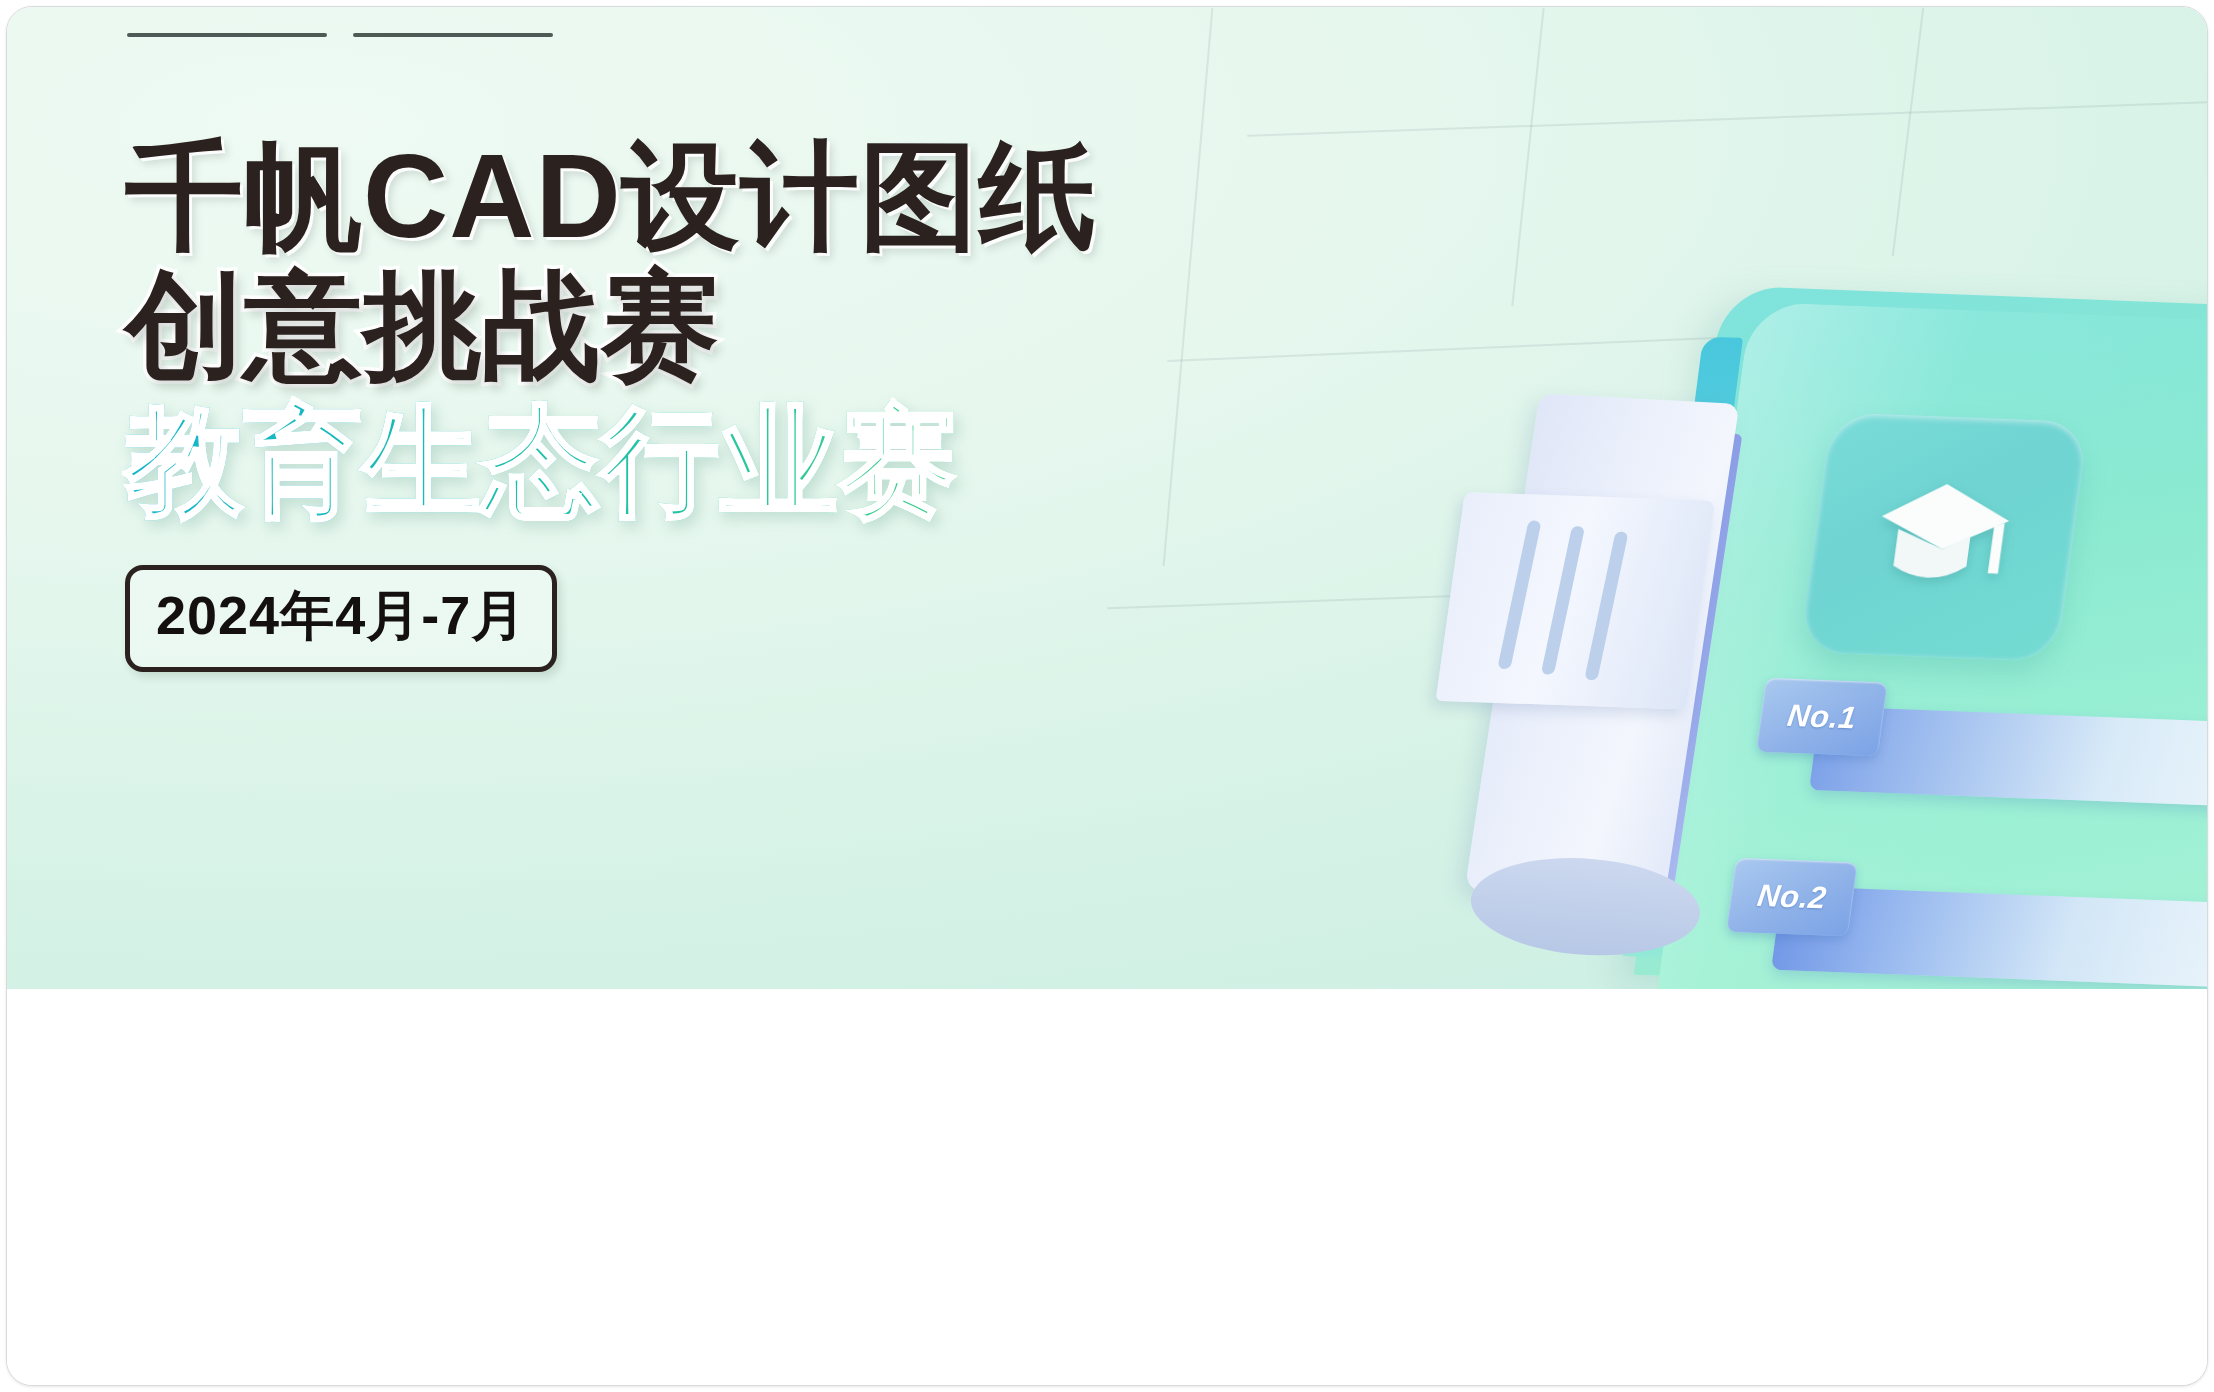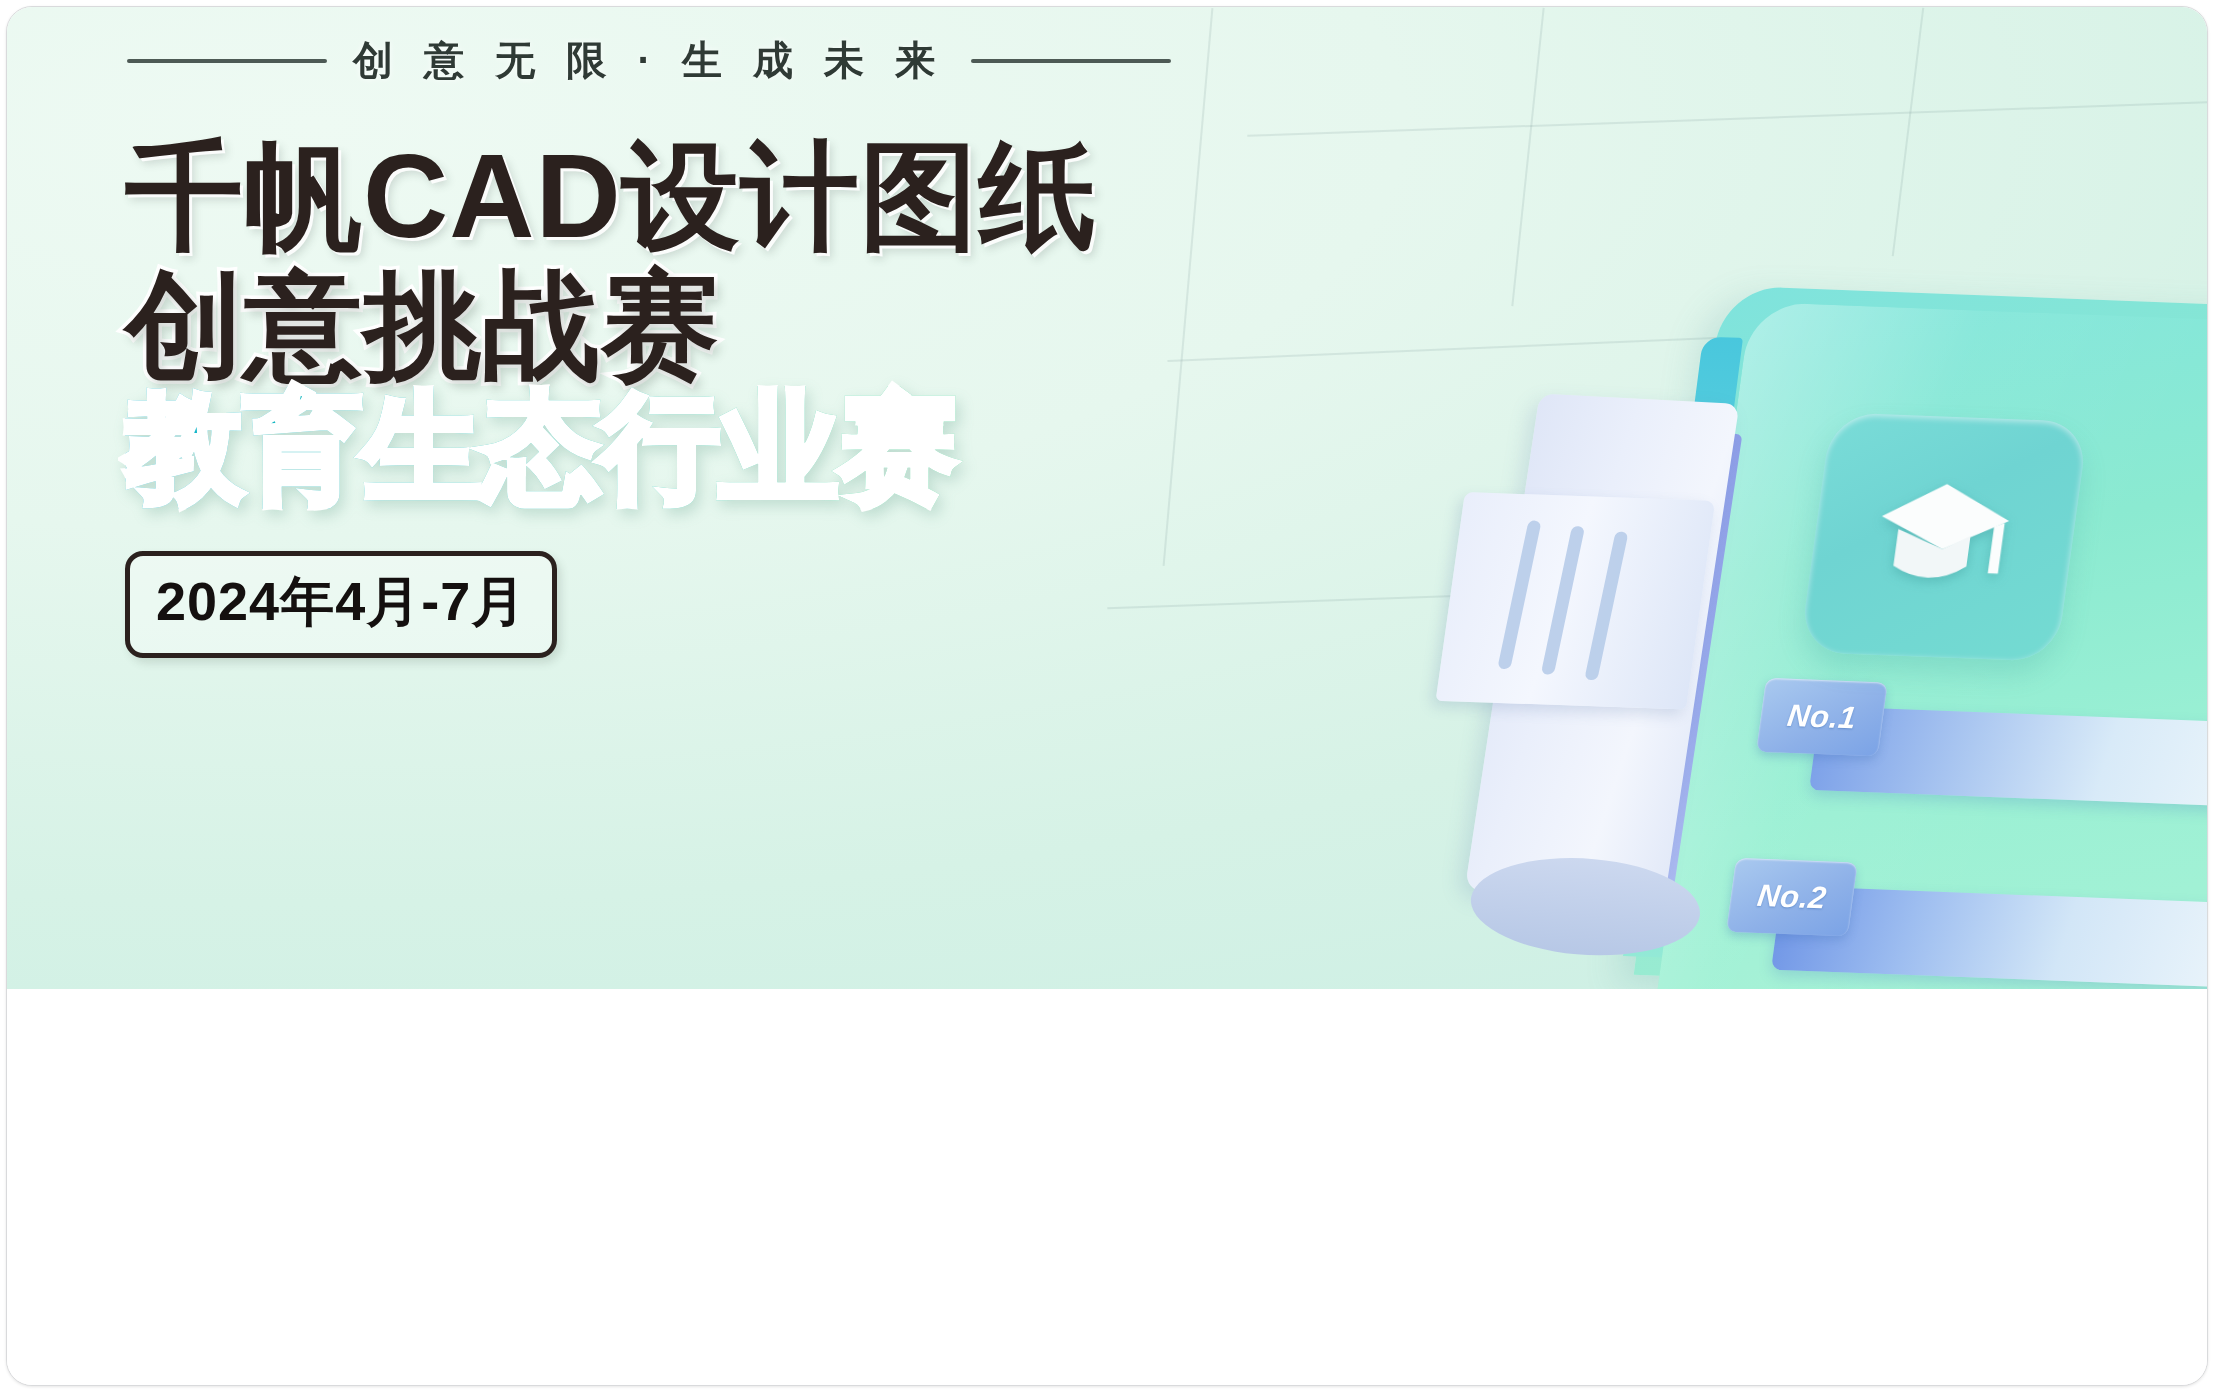--- a/index.html
+++ b/index.html
@@ -231,22 +231,23 @@
     font-weight: bold;
     line-height: 1.04;
     color: #2b211e;
     letter-spacing: 1px;
     white-space: nowrap;
     -webkit-text-stroke: 7px #ffffff;
     paint-order: stroke fill;
     text-shadow: 5px 7px 10px rgba(60,80,70,0.22);
   }
   .hl-3 {
+    margin-top: 14px;
     font-size: 118px;
-    font-weight: bold;
+    font-weight: normal;
     line-height: 1.04;
     letter-spacing: 1px;
     white-space: nowrap;
     background: linear-gradient(92deg, #16b6d0 0%, #17b9b9 26%, #23c4a4 58%, #3ace8c 80%, #43d489 100%);
     -webkit-background-clip: text;
     background-clip: text;
     color: transparent;
     -webkit-text-stroke: 7px #ffffff;
     paint-order: stroke fill;
     filter: drop-shadow(4px 6px 7px rgba(60,130,110,0.22));
@@ -329,21 +330,20 @@
         <div class="scroll-sheet">
           <div class="sheet-line" style="left:62px; top:26px; height:150px; transform:rotate(4deg);"></div>
           <div class="sheet-line" style="left:106px; top:30px; height:150px; transform:rotate(4deg);"></div>
           <div class="sheet-line" style="left:150px; top:34px; height:150px; transform:rotate(4deg);"></div>
         </div>
       </div>
     </div>
 
     <div class="tagline">
       <div class="tag-rule"></div>
-      <div class="tag-text">创 意 无 限  ·  生 成 未 来</div>
       <div class="tag-rule"></div>
     </div>
 
     <div class="headline">
       <div class="hl-1">千帆CAD设计图纸</div>
       <div class="hl-2">创意挑战赛</div>
       <div class="hl-3">教育生态行业赛</div>
       <div class="date-badge">
         <span class="date-badge-text">2024年4月-7月</span>
       </div>

